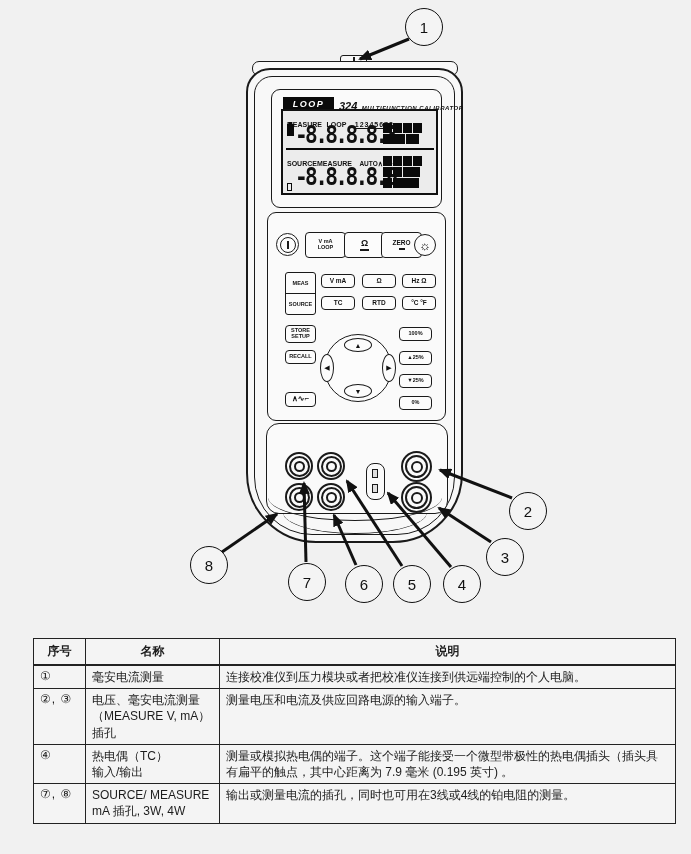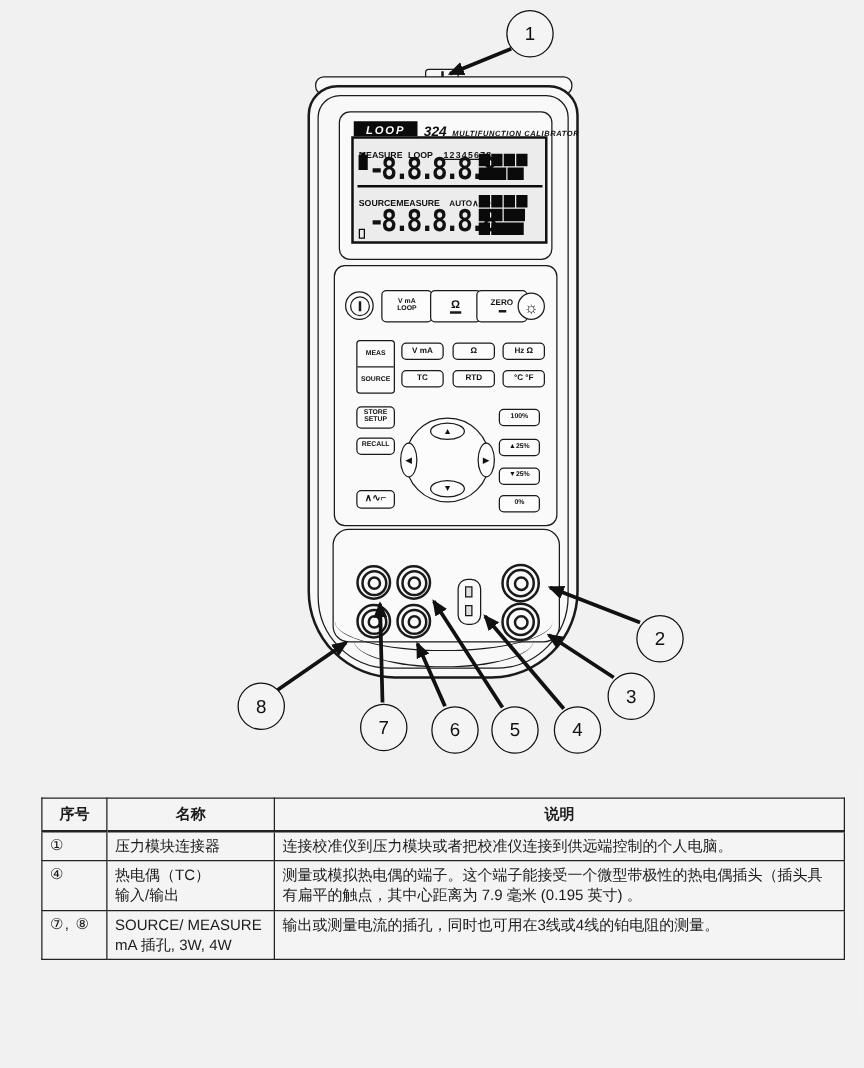--- a/index.html
+++ b/index.html
@@ -282,22 +282,29 @@
     <thead>
       <tr>
         <th>序号</th>
         <th>名称</th>
         <th>说明</th>
       </tr>
     </thead>
     <tbody>
       <tr>
         <td class="cnum">①</td>
-        <td class="cname">压力模块连接器</td>
+        <td class="cname">毫安电流测量</td>
         <td class="cdesc">连接校准仪到压力模块或者把校准仪连接到供远端控制的个人电脑。</td>
+      </tr>
+      <tr>
+        <td class="cnum">②, ③</td>
+        <td class="cname">电压、毫安电流测量
+（MEASURE V, mA）
+插孔</td>
+        <td class="cdesc">测量电压和电流及供应回路电源的输入端子。</td>
       </tr>
       <tr>
         <td class="cnum">④</td>
         <td class="cname">热电偶（TC）
 输入/输出</td>
         <td class="cdesc">测量或模拟热电偶的端子。这个端子能接受一个微型带极性的热电偶插头（插头具有扁平的触点，其中心距离为 7.9 毫米 (0.195 英寸) 。</td>
       </tr>
       <tr>
         <td class="cnum">⑦, ⑧</td>
         <td class="cname">SOURCE/ MEASURE

